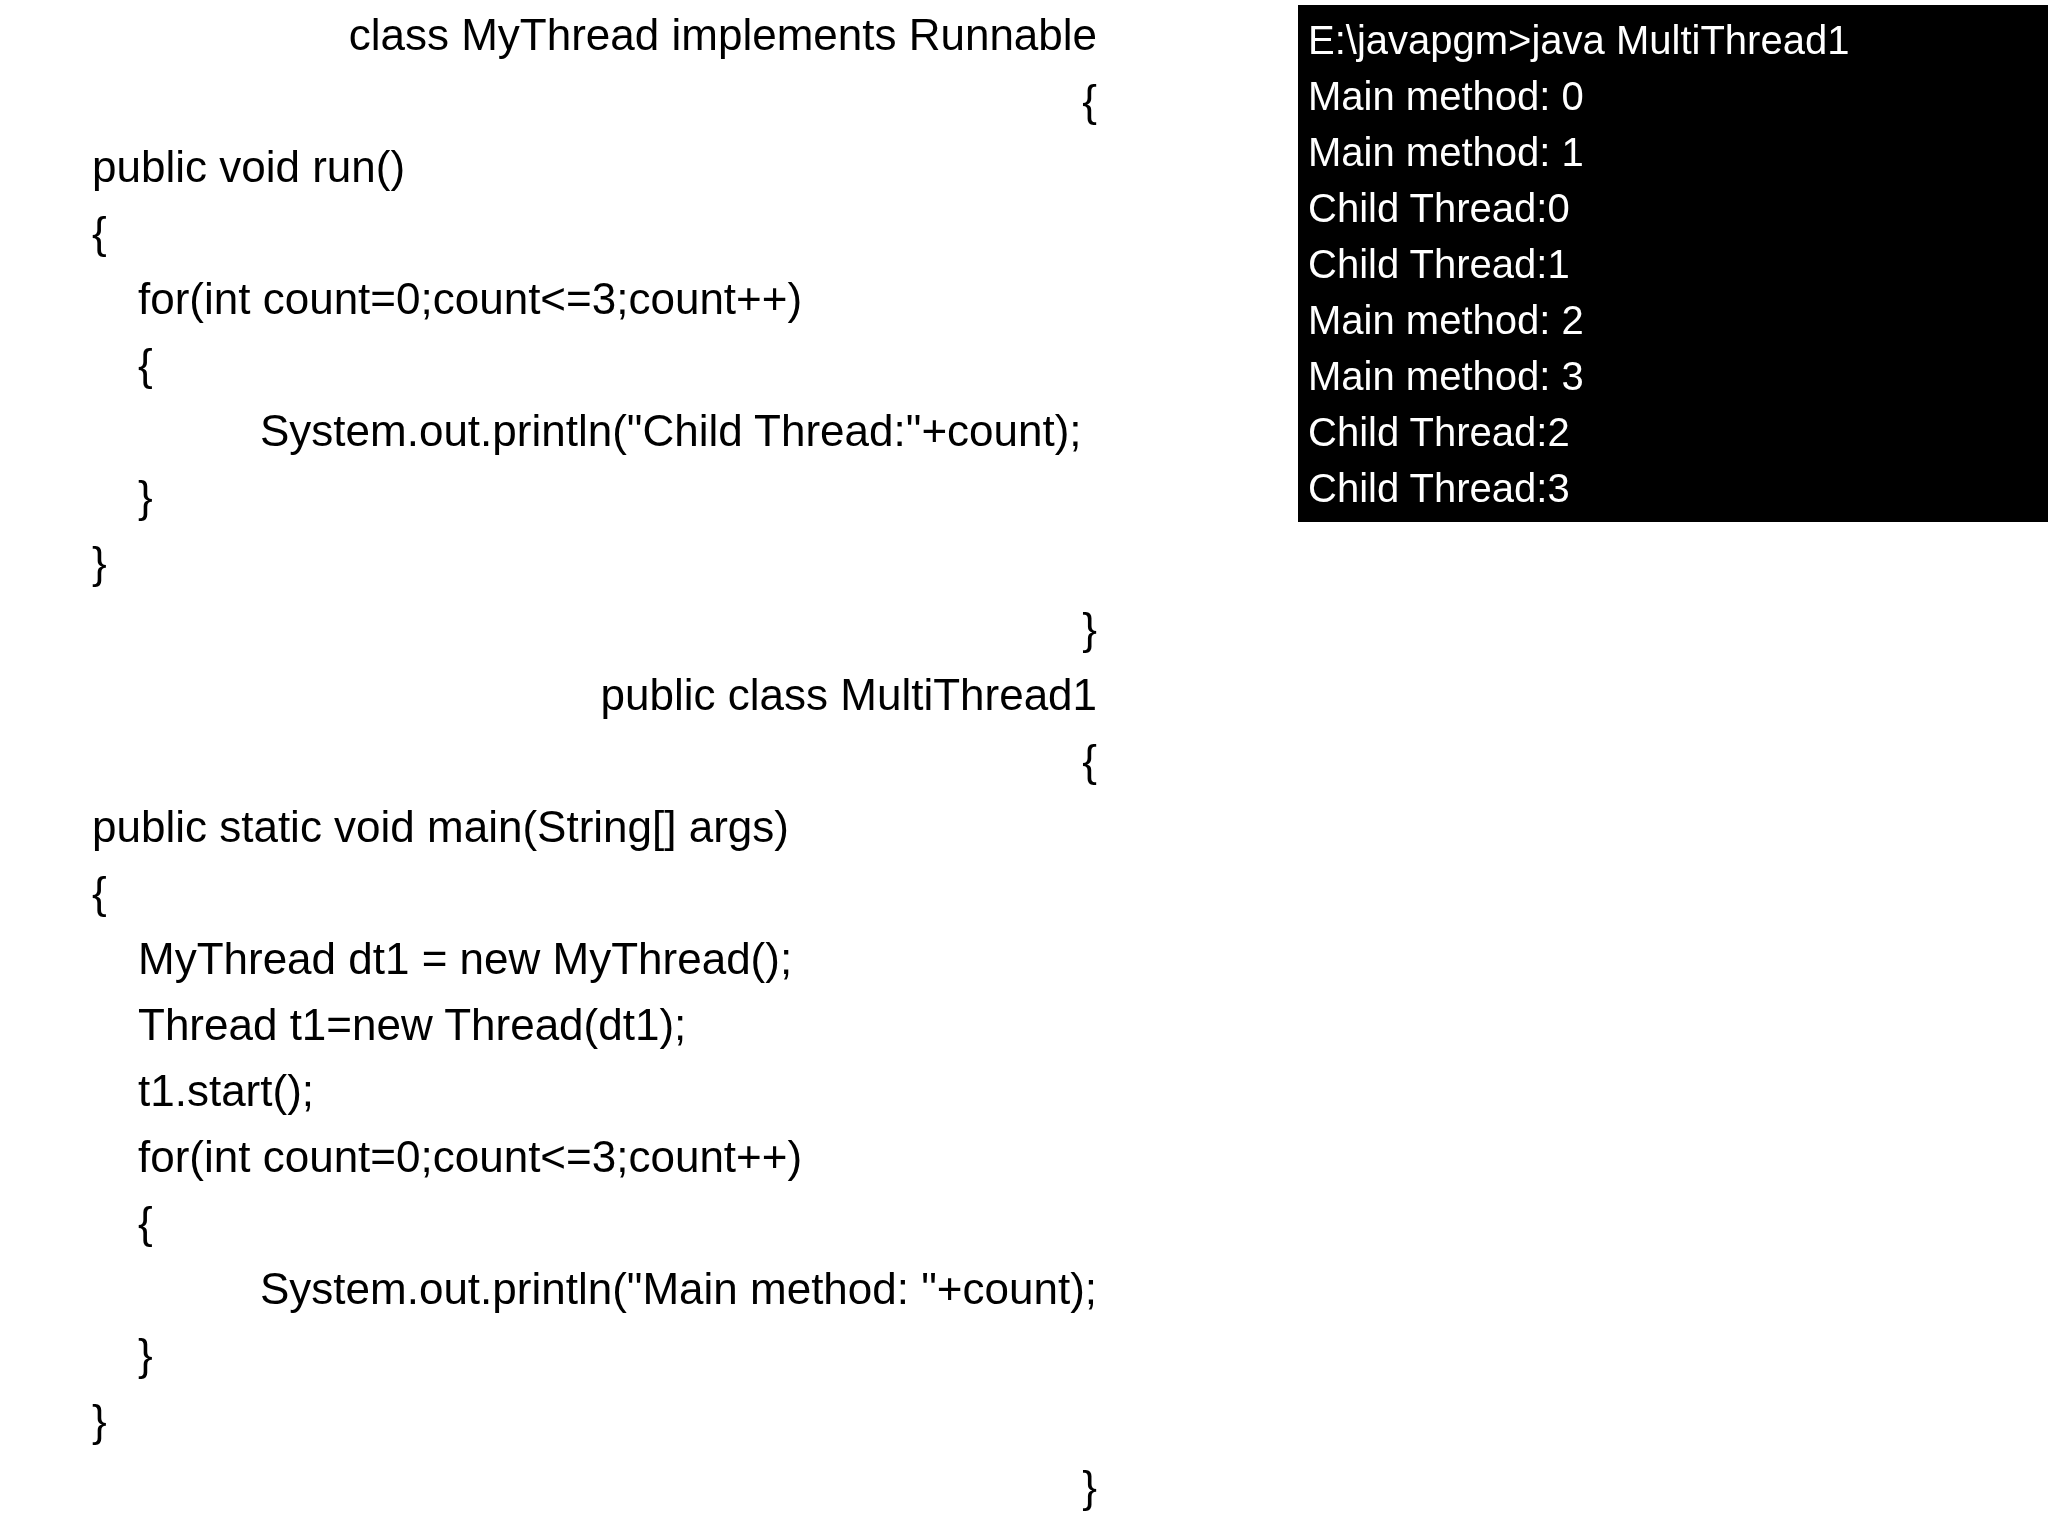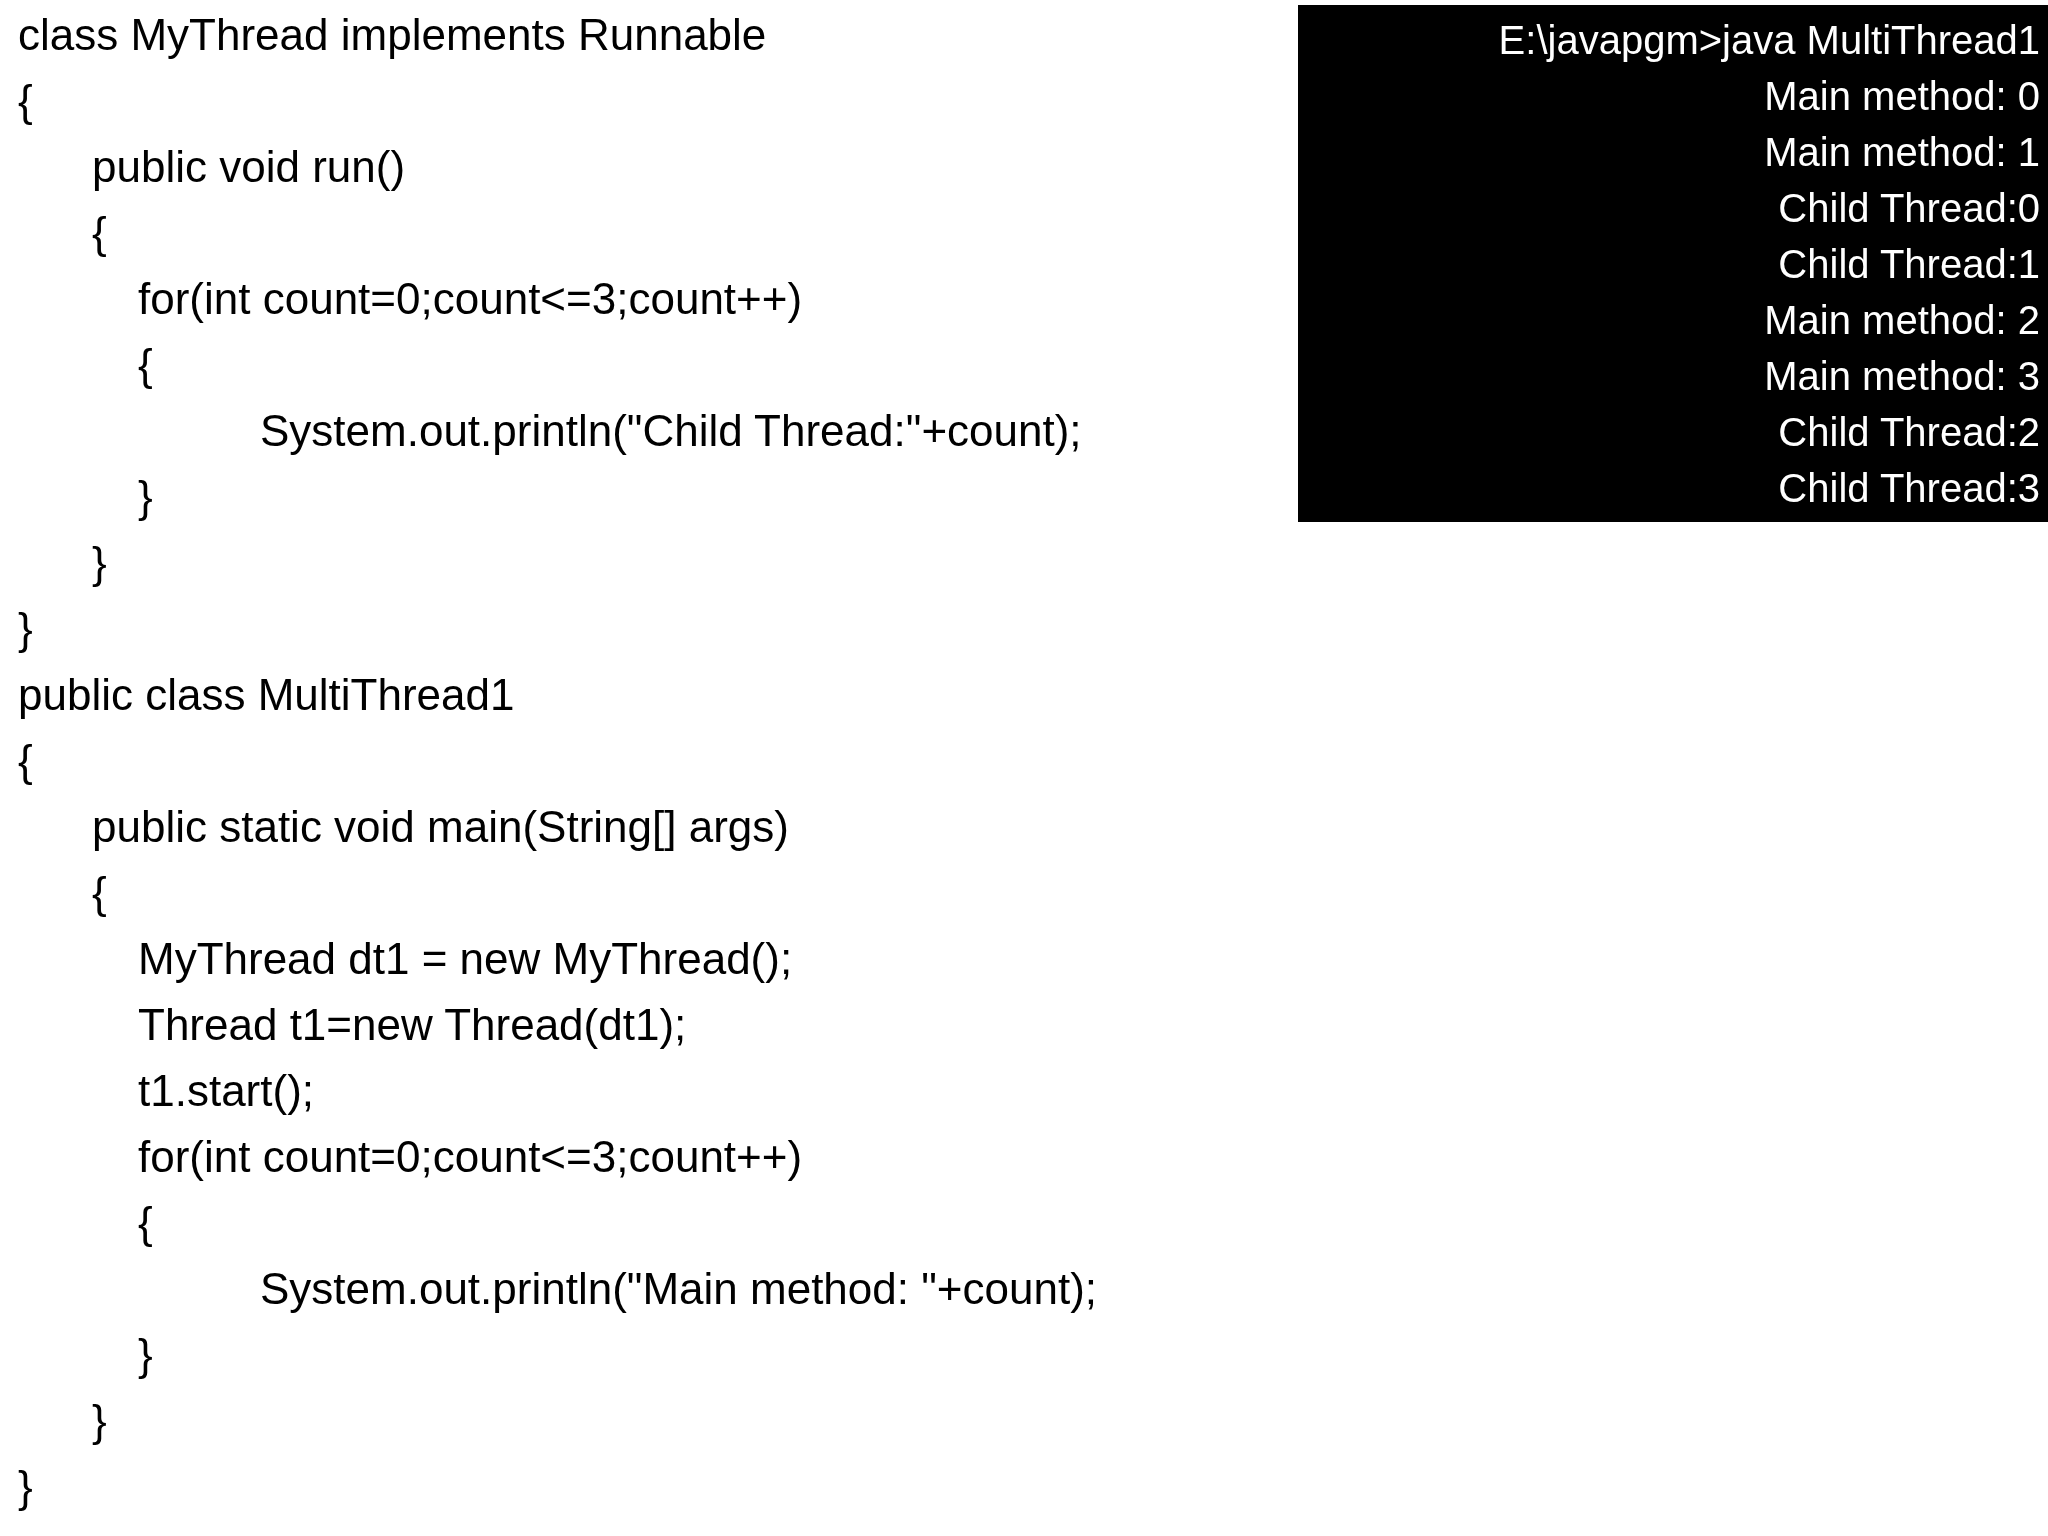--- a/index.html
+++ b/index.html
@@ -17,39 +17,39 @@
   .code-panel {
     position: absolute;
     left: 18px;
     top: 2px;
     color: #000000;
     font-size: 44px;
     line-height: 66px;
     white-space: pre;
   }
   .code-line { white-space: pre; }
-  .indent-0 { margin-left: 0; }
+  .indent-0 { margin-left: 0; text-align: right; }
   .indent-1 { margin-left: 74px; }
   .indent-2 { margin-left: 120px; }
   .indent-3 { margin-left: 242px; }
   .console-window {
     position: absolute;
     left: 1298px;
     top: 5px;
     width: 750px;
     height: 517px;
     box-sizing: border-box;
     padding: 7px 8px 0 10px;
     background: #000000;
     color: #ffffff;
     font-size: 40px;
     line-height: 56px;
     white-space: pre;
     overflow: hidden;
   }
-  .console-line { white-space: pre; text-align: right; }
+  .console-line { white-space: pre; }
 </style>
 </head>
 <body style="background: rgb(255, 255, 255);">
 
 <div class="code-panel" style="color: rgb(0, 0, 0);"><div class="code-line indent-0">class MyThread implements Runnable</div><div class="code-line indent-0">{</div><div class="code-line indent-1">public void run()</div><div class="code-line indent-1">{</div><div class="code-line indent-2">for(int count=0;count&lt;=3;count++)</div><div class="code-line indent-2">{</div><div class="code-line indent-3">System.out.println("Child Thread:"+count);</div><div class="code-line indent-2">}</div><div class="code-line indent-1">}</div><div class="code-line indent-0">}</div><div class="code-line indent-0">public class MultiThread1</div><div class="code-line indent-0">{</div><div class="code-line indent-1">public static void main(String[] args)</div><div class="code-line indent-1">{</div><div class="code-line indent-2">MyThread dt1 = new MyThread();</div><div class="code-line indent-2">Thread t1=new Thread(dt1);</div><div class="code-line indent-2">t1.start();</div><div class="code-line indent-2">for(int count=0;count&lt;=3;count++)</div><div class="code-line indent-2">{</div><div class="code-line indent-3">System.out.println("Main method: "+count);</div><div class="code-line indent-2">}</div><div class="code-line indent-1">}</div><div class="code-line indent-0">}</div></div>
 
 <div class="console-window" style="background: rgb(0, 0, 0); color: rgb(255, 255, 255);"><div class="console-line">E:\javapgm&gt;java MultiThread1</div><div class="console-line">Main method: 0</div><div class="console-line">Main method: 1</div><div class="console-line">Child Thread:0</div><div class="console-line">Child Thread:1</div><div class="console-line">Main method: 2</div><div class="console-line">Main method: 3</div><div class="console-line">Child Thread:2</div><div class="console-line">Child Thread:3</div></div>
 
 </body></html>

